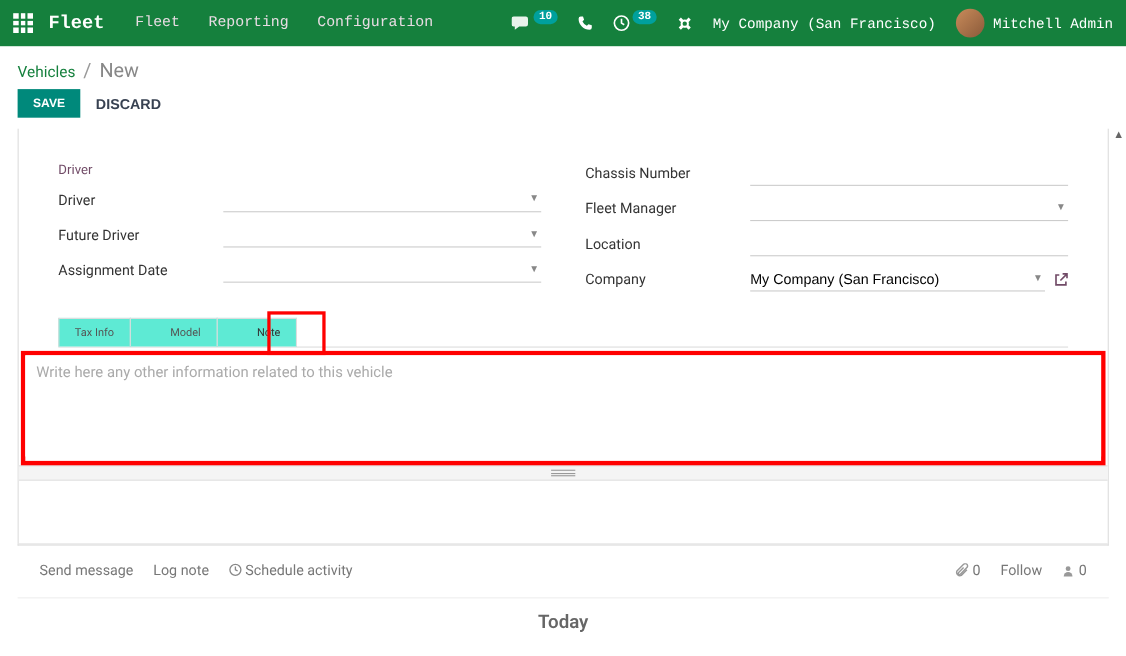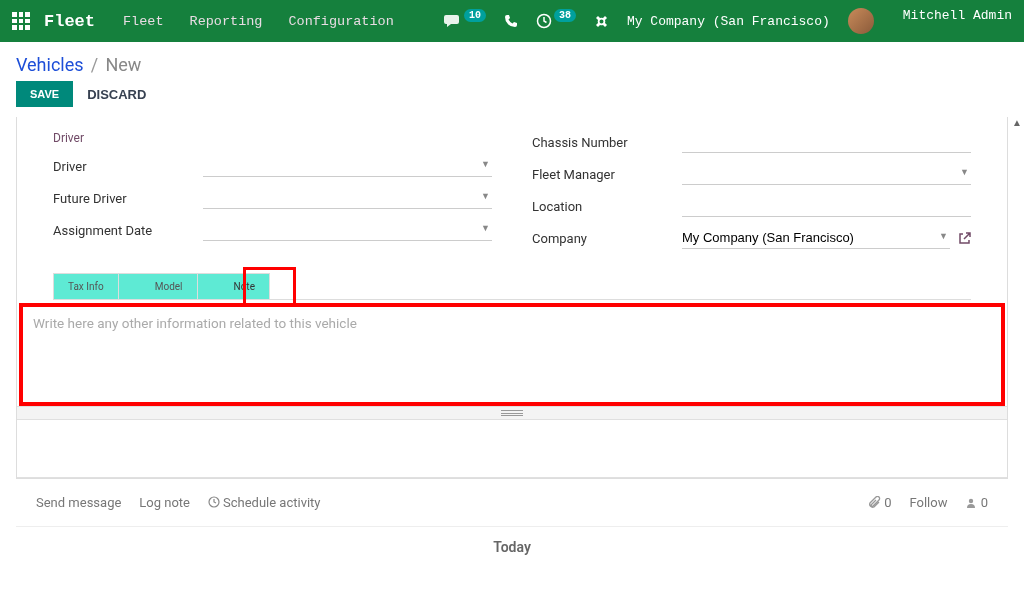--- a/index.html
+++ b/index.html
@@ -8,33 +8,33 @@
 .apps-icon { width: 18px; height: 18px; display: grid; grid-template-columns: repeat(3,1fr); grid-template-rows: repeat(3,1fr); gap: 2px; margin-right: 14px; cursor: pointer; }
 .apps-icon span { background: #fff; }
 .brand { font-weight: 600; font-size: 17px; margin-right: 28px; }
 .nav-item { color: #e8dce3; font-size: 13.5px; margin-right: 26px; cursor: pointer; }
 .topbar-spacer { flex: 1; }
 .topbar-right { display: flex; align-items: center; gap: 18px; }
 .icon-wrap { position: relative; color: #fff; cursor: pointer; display: flex; align-items: center; }
 .badge { background: #00a09d; color: #fff; font-size: 10px; font-weight: 600; padding: 1px 5px; border-radius: 8px; margin-left: 2px; position: relative; top: -6px; }
 .company-name { color: #fff; font-size: 13px; cursor: pointer; }
 .avatar { width: 26px; height: 26px; border-radius: 50%; background: linear-gradient(135deg,#c98b5a,#8a5a3a); margin-right: 8px; display: inline-block; }
-.user-block { display: flex; cursor: pointer; gap: 21px; }
+.user-block { display: flex; align-items: center; cursor: pointer; }
 .breadcrumb-row { padding: 12px 16px 6px; }
-.crumb-link { color: #1d4ed8; font-size: 18px; cursor: pointer; }
+.crumb-link { color: #15803d; font-size: 14px; cursor: pointer; }
 .crumb-sep { color: #999; font-size: 18px; margin: 0 4px; }
 .crumb-current { color: #888; font-size: 18px; }
 .action-row { padding: 0 16px 10px; display: flex; align-items: center; gap: 14px; }
 .btn-save { background: #00897b; color: #fff; border: none; padding: 7px 14px; font-size: 11px; font-weight: 600; cursor: pointer; }
 .btn-discard { background: none; border: none; color: #374151; font-size: 13px; font-weight: 600; cursor: pointer; }
 .content-wrap { position: relative; padding: 0 16px; }
 .scroll-indicator { position: absolute; right: 2px; top: 0; color: #666; font-size: 10px; }
 .form-sheet { border: 1px solid #ddd; border-top: none; background: #fff; padding: 14px 36px 0; }
 .two-col { display: flex; gap: 40px; }
-.col { flex: 1; }
+.col { flex: 1; margin-top: 16px; }
 .section-label { color: #714b67; font-size: 12px; margin-bottom: 10px; }
 .field-row { display: flex; align-items: center; margin-bottom: 10px; }
 .field-label { width: 150px; color: #333; font-size: 13px; }
 .field-input { flex: 1; border: none; border-bottom: 1px solid #ccc; height: 22px; background: transparent; font-size: 13px; padding: 2px 0; }
 .field-select { position: relative; flex: 1; }
 .field-select-input { width: 100%; border: none; border-bottom: 1px solid #ccc; height: 22px; background: transparent; font-size: 13px; padding: 2px 18px 2px 0; }
 .chevron { position: absolute; right: 2px; top: 4px; color: #888; font-size: 9px; pointer-events: none; }
 .ext-link { color: #714b67; margin-left: 8px; cursor: pointer; }
 .tabs-wrap { margin-top: 14px; }
 .tabs-bar { display: flex; border-bottom: 1px solid #ddd; position: relative; }
@@ -47,21 +47,21 @@
 .note-textarea { width: 100%; min-height: 92px; border: none; resize: none; padding: 8px 10px; font-family: inherit; font-size: 13.5px; color: #333; outline: none; }
 .note-textarea::placeholder { color: #aaa; }
 .gripper { height: 14px; background: #f4f4f4; border-top: 1px solid #e0e0e0; border-bottom: 1px solid #e0e0e0; display: flex; align-items: center; justify-content: center; margin: 0 -36px; }
 .grip-lines { width: 22px; height: 6px; border-top: 1px solid #999; border-bottom: 1px solid #999; position: relative; }
 .grip-lines::after { content: ""; position: absolute; top: 2px; left: 0; right: 0; height: 1px; background: #999; }
 .bottom-pad { height: 58px; margin: 0 -36px; border-bottom: 1px solid #e0e0e0; }
 .footer-bar { display: flex; align-items: center; padding: 16px 20px; color: #777; font-size: 13px; }
 .footer-link { margin-right: 18px; cursor: pointer; }
 .footer-spacer { flex: 1; }
 .footer-right { display: flex; align-items: center; gap: 18px; }
-.today-bar { text-align: center; padding: 12px 0 4px; color: #666; font-size: 14px; font-weight: 600; border-top: 1px solid #eee; }
+.today-bar { text-align: center; padding: 12px 0 4px; color: #666; font-size: 17px; font-weight: 600; border-top: 1px solid #eee; }
 svg { display: block; }
 </style>
 </head>
 <body>
 
 <div class="topbar">
   <div class="apps-icon">
     <span></span>
       <span></span>
       <span></span>

